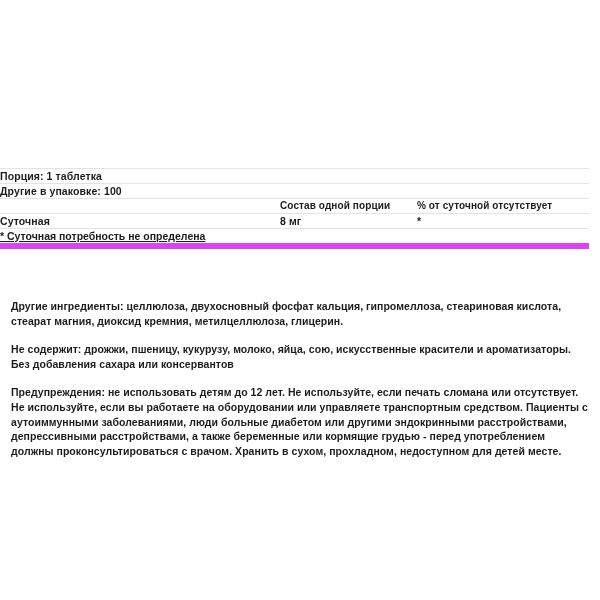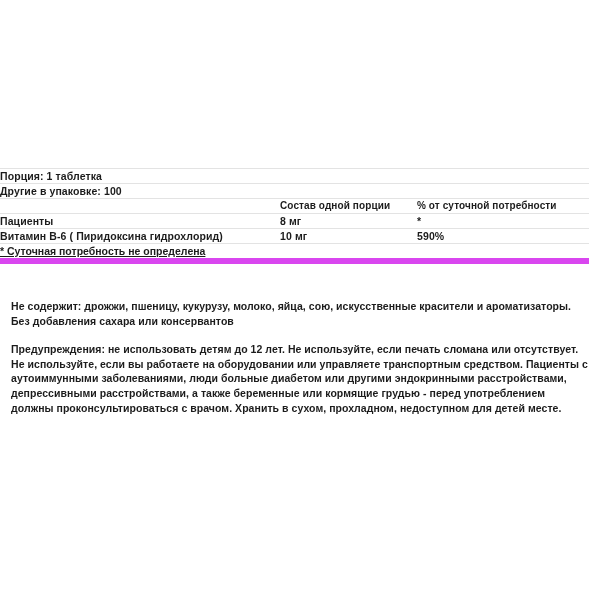--- a/index.html
+++ b/index.html
@@ -113,37 +113,33 @@
       <tbody>
         <tr class="sf-row">
           <td colspan="3" class="cell">Порция: 1 таблетка</td>
         </tr>
         <tr class="sf-row">
           <td colspan="3" class="cell">Другие в упаковке: 100</td>
         </tr>
         <tr class="sf-row">
           <td class="cell head-cell"></td>
           <td class="cell head-cell c2">Состав одной порции</td>
-          <td class="cell head-cell c3">% от суточной потребности</td>
+          <td class="cell head-cell c3">% от суточной отсутствует</td>
         </tr>
         <tr class="sf-row">
-          <td class="cell">Пациенты</td>
+          <td class="cell">Суточная</td>
           <td class="cell c2">8 мг</td>
           <td class="cell c3">*</td>
-        </tr>
-        <tr class="sf-row">
-          <td class="cell">Витамин B-6 ( Пиридоксина гидрохлорид)</td>
-          <td class="cell c2">10 мг</td>
-          <td class="cell c3">590%</td>
         </tr>
         <tr class="footnote-row">
           <td colspan="3" class="footnote">* Суточная потребность не определена</td>
         </tr>
       </tbody>
     </table>
   </div>
 
   <div class="paras">
+    <p class="para">Другие ингредиенты: целлюлоза, двухосновный фосфат кальция, гипромеллоза, стеариновая кислота, стеарат магния, диоксид кремния, метилцеллюлоза, глицерин.</p>
     <p class="para">Не содержит: дрожжи, пшеницу, кукурузу, молоко, яйца, сою, искусственные красители и ароматизаторы. Без добавления сахара или консервантов</p>
     <p class="para warn">Предупреждения: не использовать детям до 12 лет. Не используйте, если печать сломана или отсутствует. Не используйте, если вы работаете на оборудовании или управляете транспортным средством. Пациенты с аутоиммунными заболеваниями, люди больные диабетом или другими эндокринными расстройствами, депрессивными расстройствами, а также беременные или кормящие грудью - перед употреблением должны проконсультироваться с врачом. Хранить в сухом, прохладном, недоступном для детей месте.</p>
   </div>
 
 </div>
 
 </body></html>

